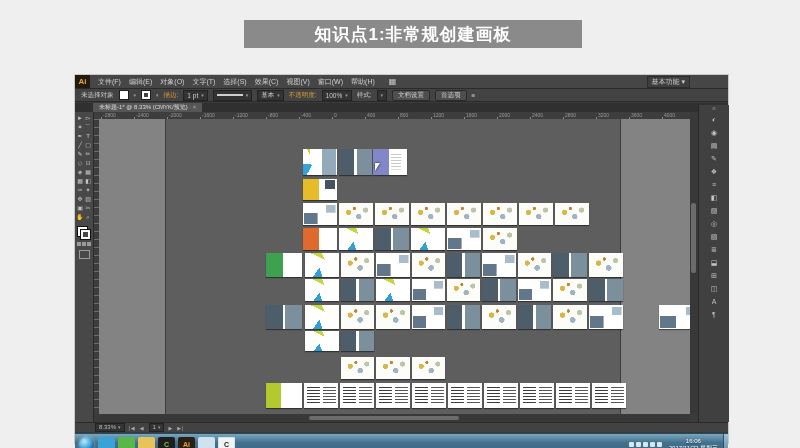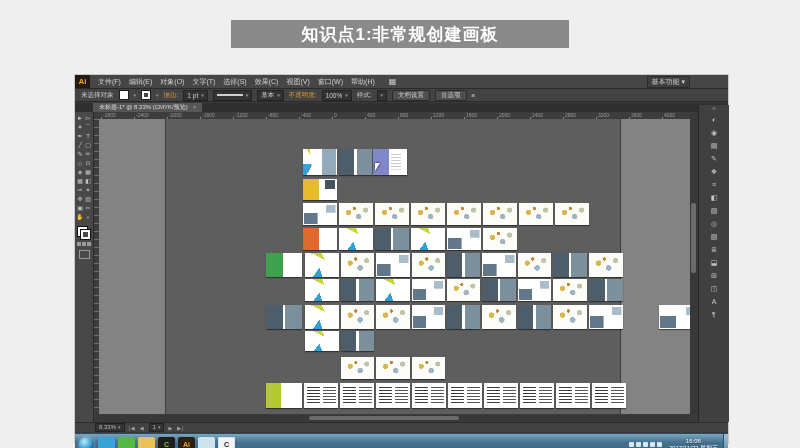--- a/index.html
+++ b/index.html
@@ -1,19 +1,19 @@
 <!DOCTYPE html>
 <html><head>
 <meta charset="utf-8">
 <style>
   html,body{margin:0;padding:0;}
   body{width:800px;height:448px;background:#f0efef;font-family:"Liberation Sans","DejaVu Sans",sans-serif;overflow:hidden;position:relative;}
 
   
-  .banner{position:absolute;left:231px;top:20px;width:338px;height:28px;background:#8a8a8a;
+  .banner{position:absolute;left:244px;top:20px;width:338px;height:28px;background:#8a8a8a;
     display:flex;align-items:center;justify-content:center;color:#fff;font-size:17px;font-weight:bold;letter-spacing:1px;}
 
   
   .shot{position:absolute;left:75px;top:75px;width:653px;height:368px;background:#3a3a3a;box-shadow:0 0 0 1px #c9c9c9;}
 
   
   .menubar{position:absolute;left:0;top:0;width:653px;height:13px;background:#464646;display:flex;align-items:center;border-bottom:1px solid #2a2a2a;}
   .ailogo{width:15px;height:13px;background:#231a10;color:#e8a33d;font-size:8px;font-weight:bold;display:flex;align-items:center;justify-content:center;}
   .menus{display:flex;margin-left:4px;}
   .menus span{color:#cfcfcf;font-size:7px;padding:0 4px;line-height:13px;white-space:nowrap;}

